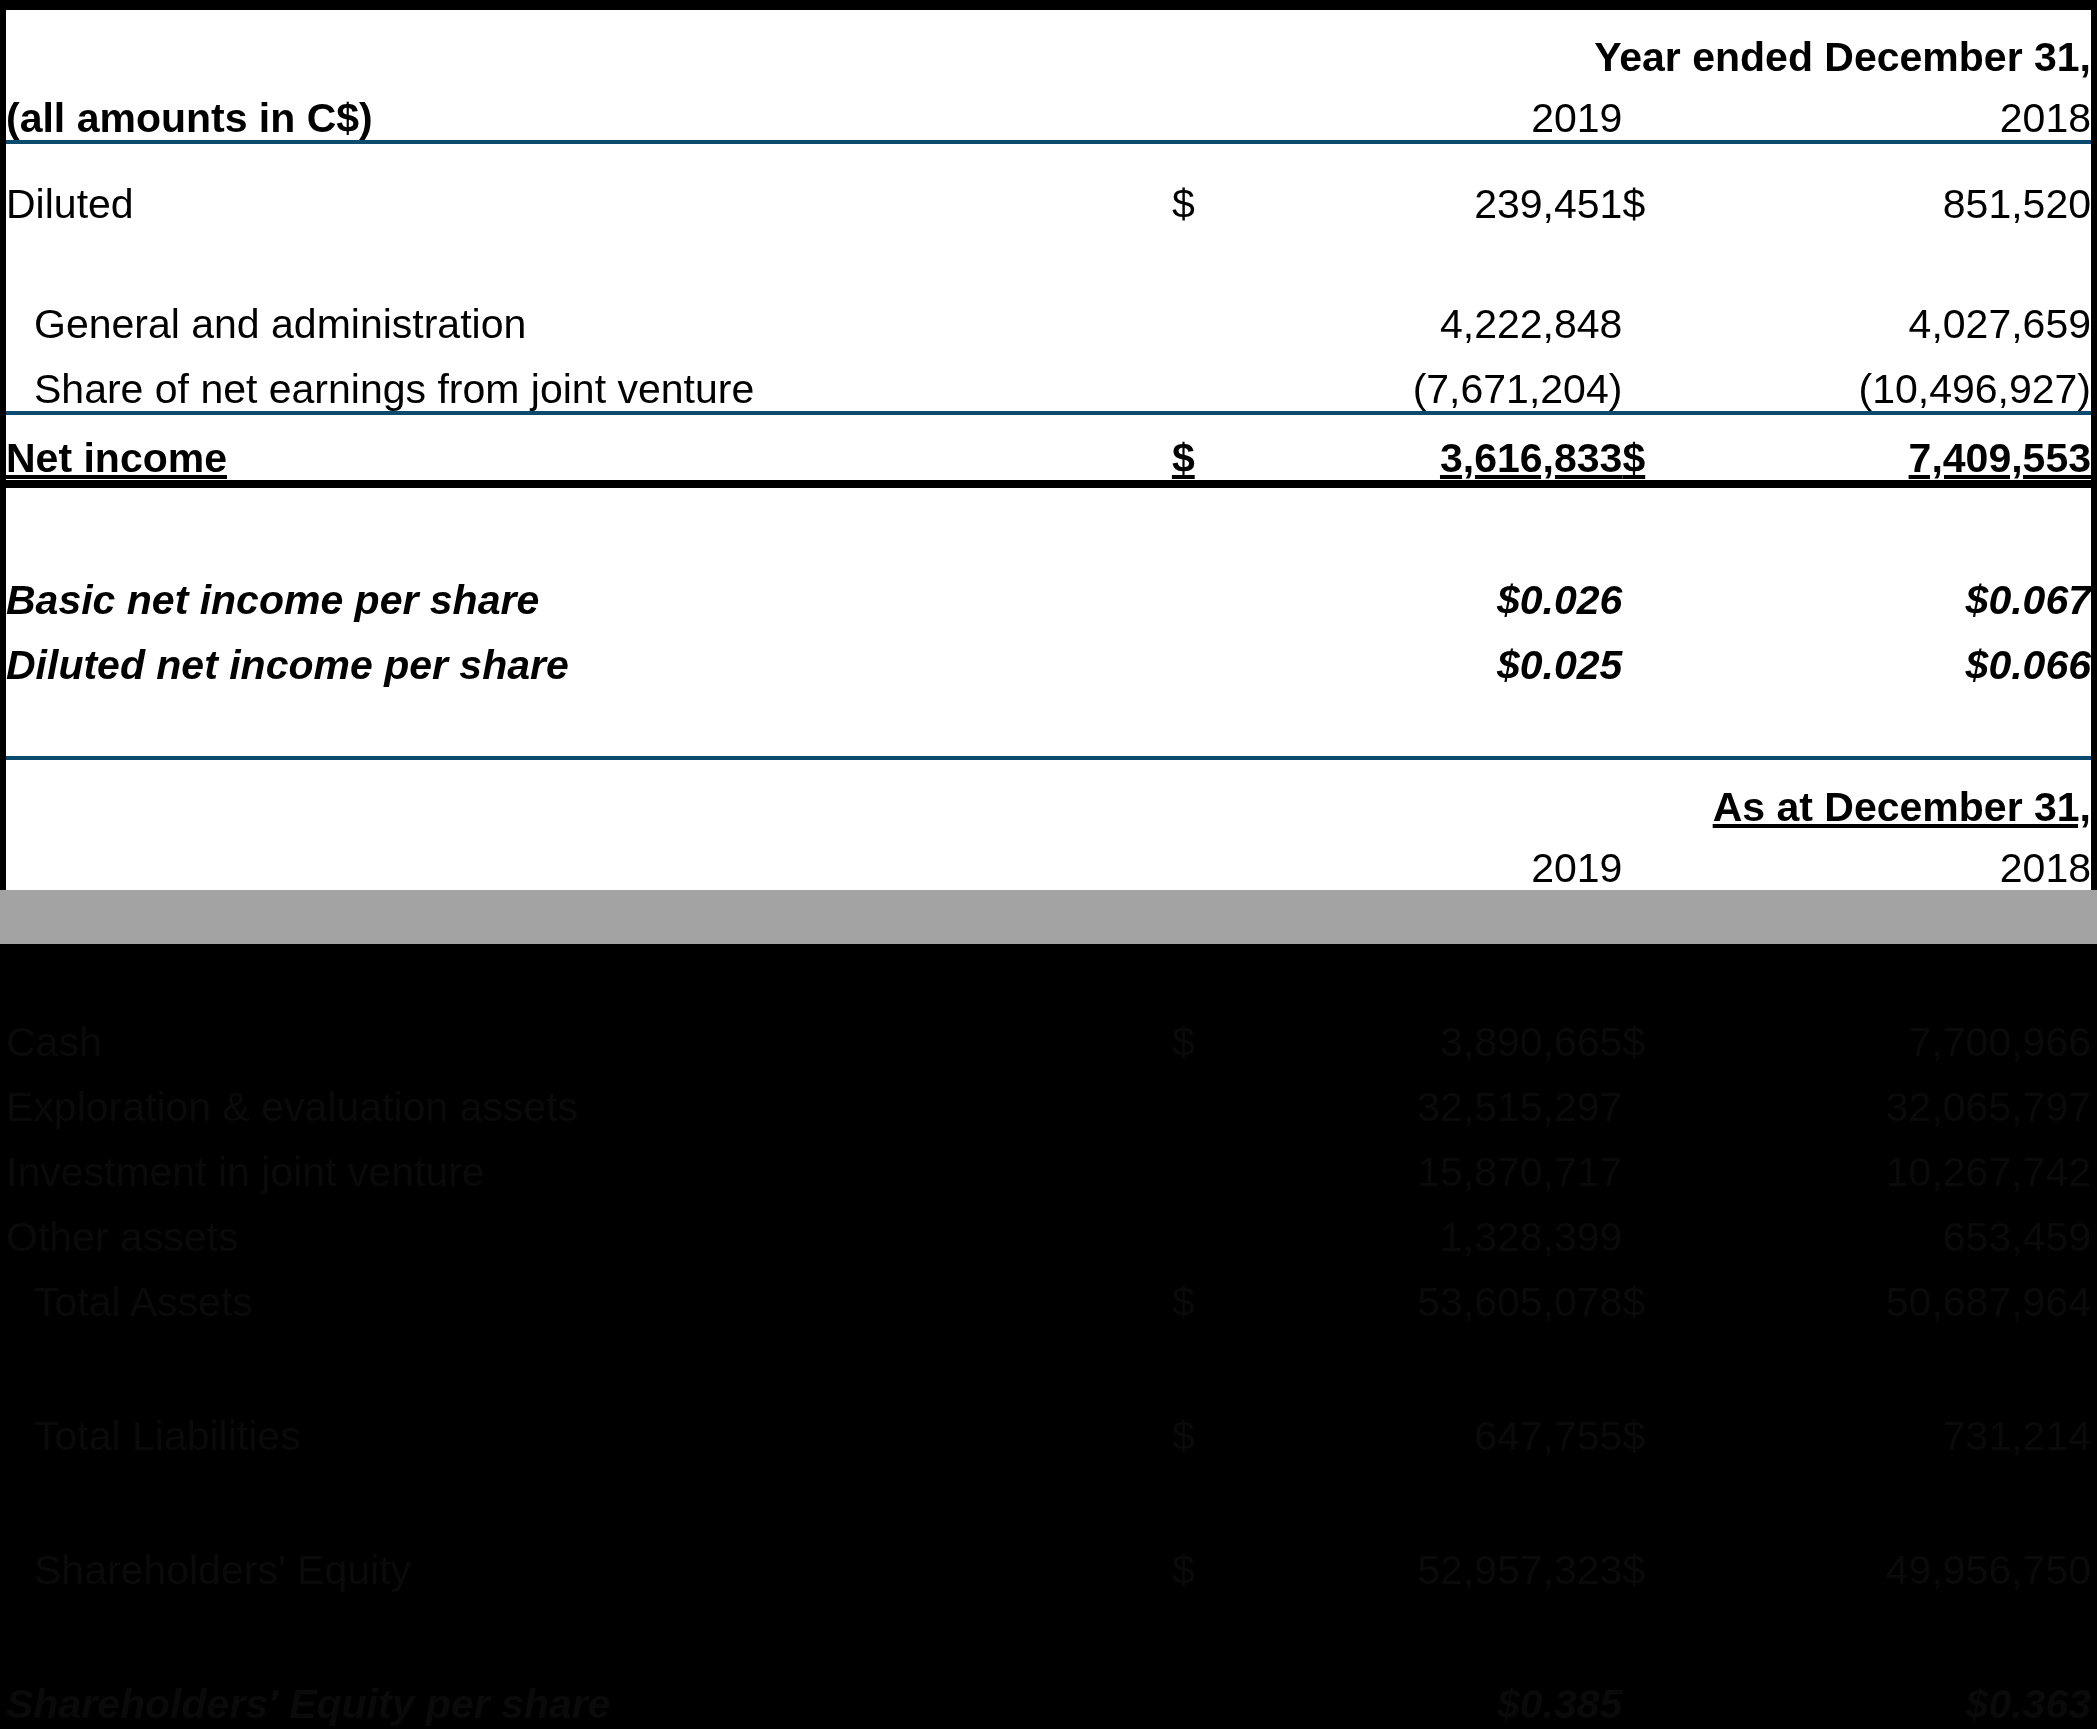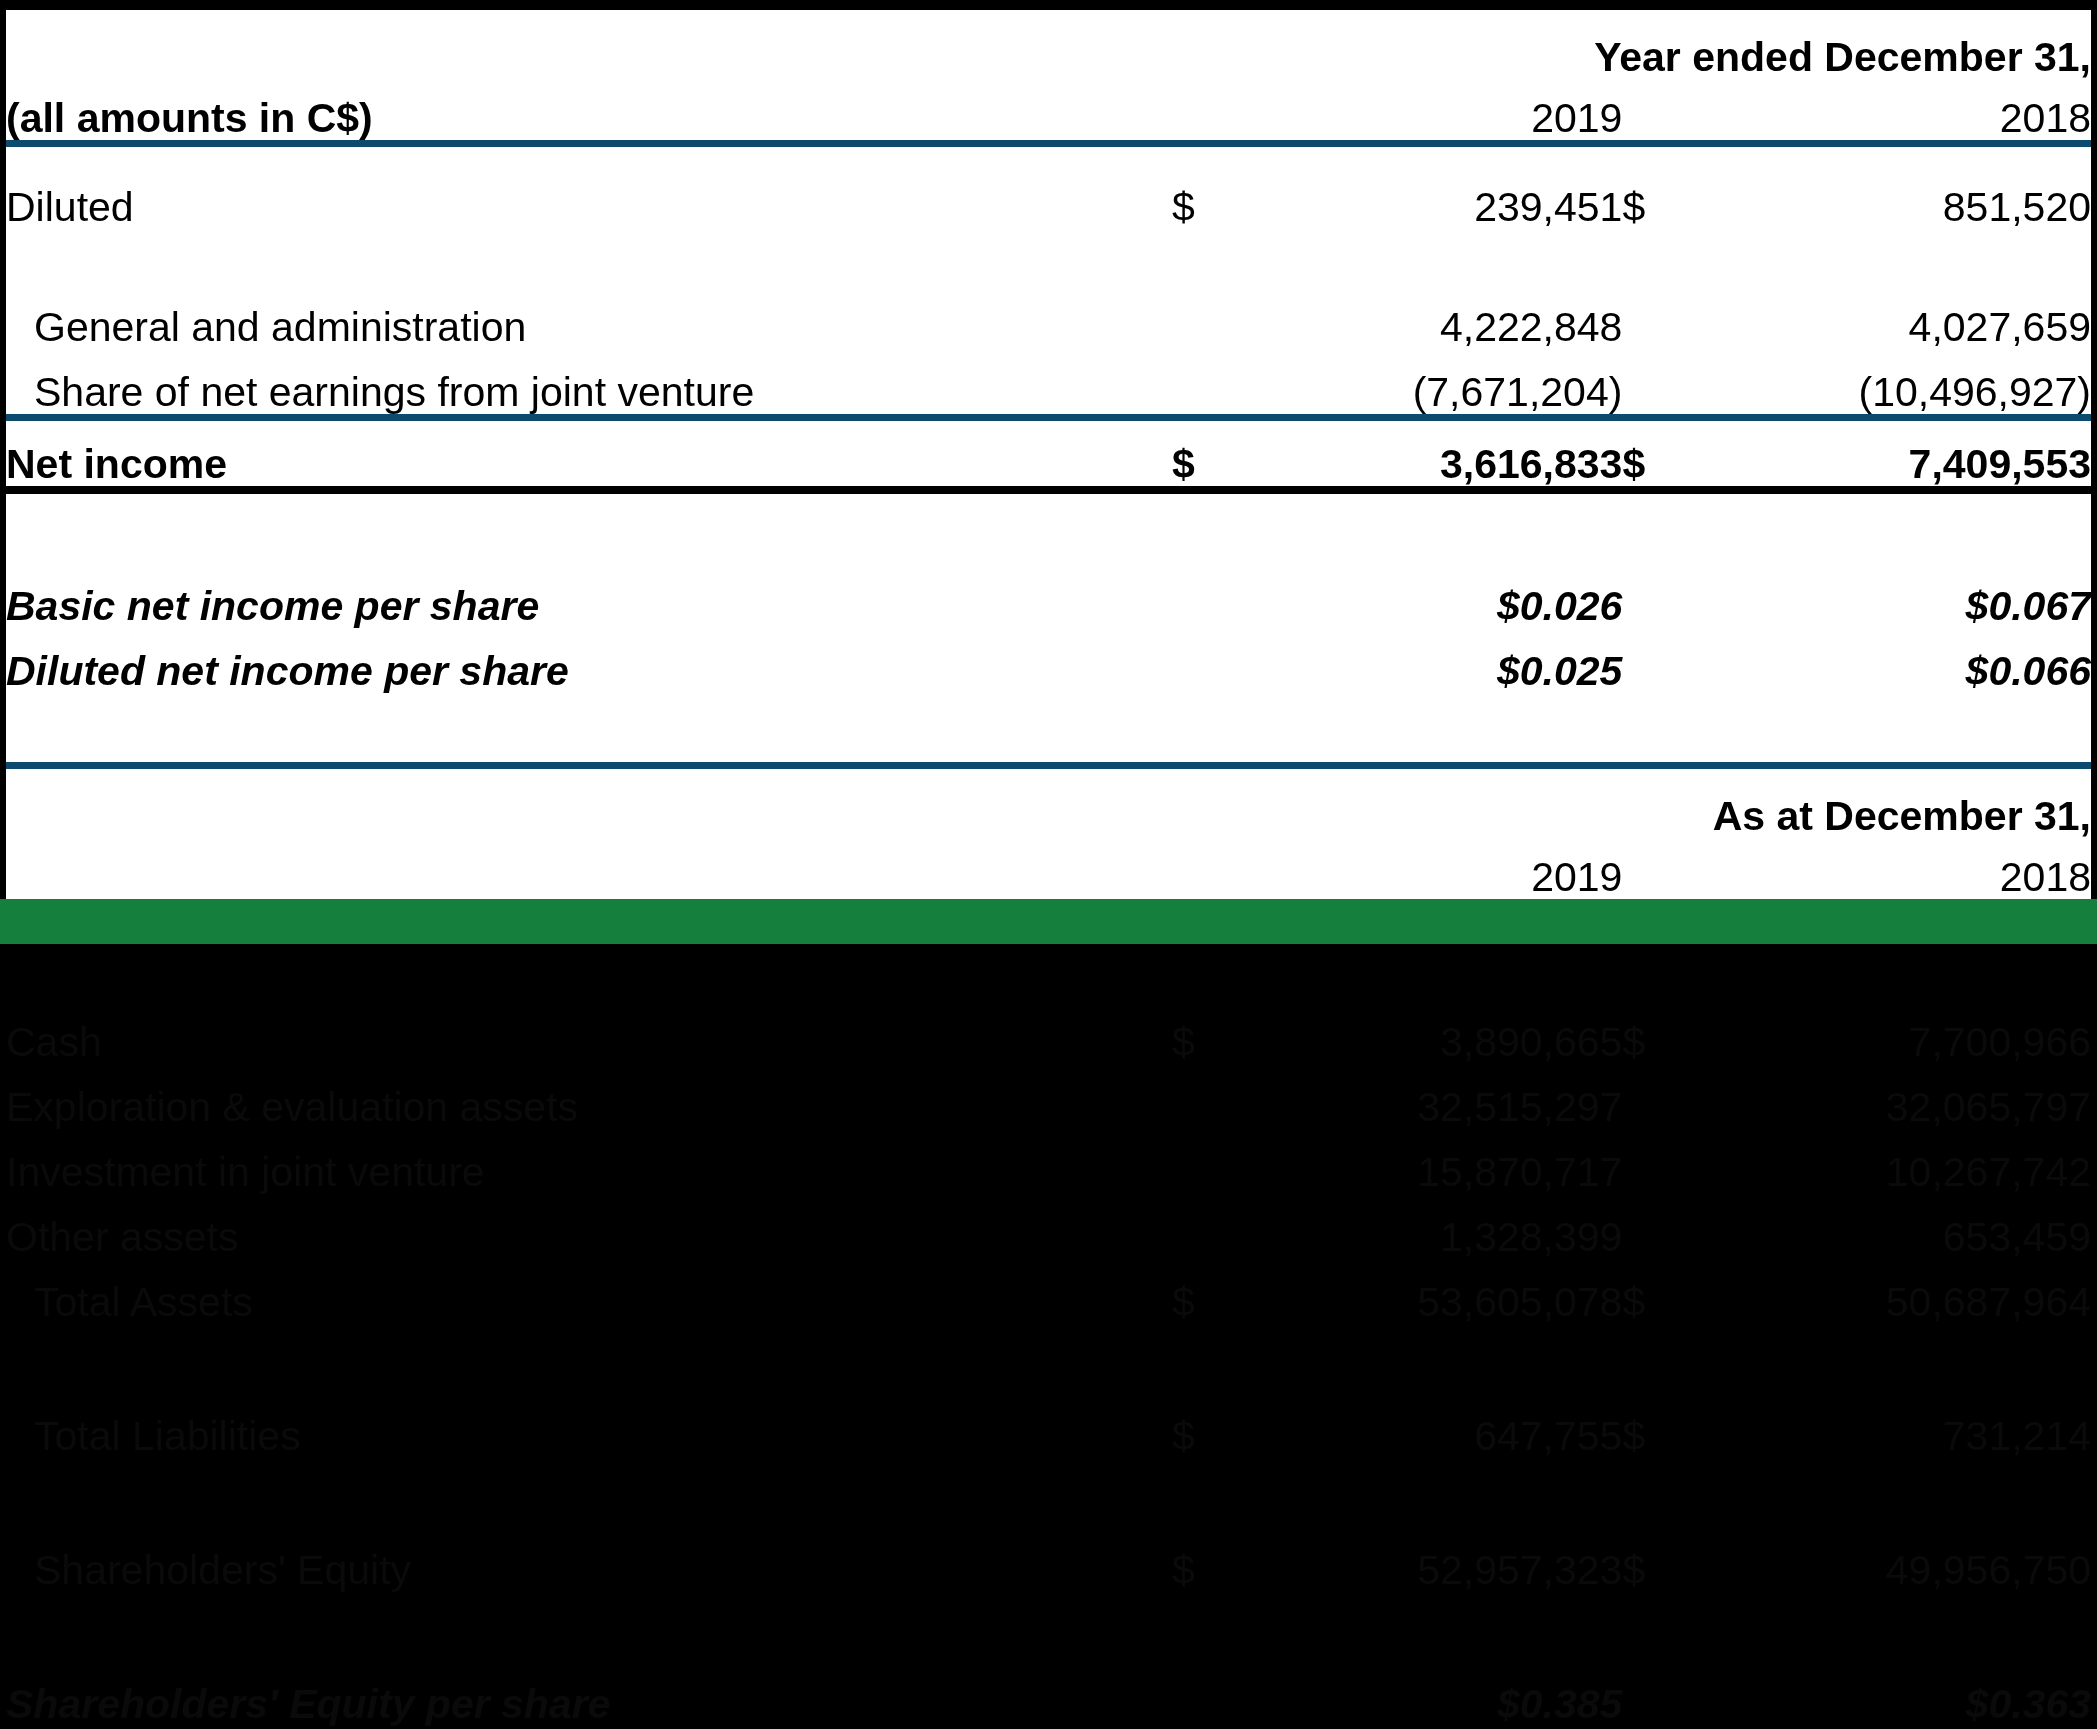--- a/index.html
+++ b/index.html
@@ -7,21 +7,21 @@
     padding: 0;
     background: #ffffff;
   }
   body {
     font-family: "Liberation Sans", sans-serif;
   }
   #page {
     position: relative;
     width: 2097px;
     height: 1730px;
-    background: #15803d;
+    background: #a3a3a3;
     overflow: hidden;
   }
 
   
   .sheet {
     position: absolute;
     left: 0;
     top: 0;
     width: 2097px;
     box-sizing: border-box;
@@ -67,21 +67,21 @@
   }
   .hdr-year {
     text-align: right;
     padding-right: 14.5px;
     font-weight: normal;
   }
 
   .r-head1 td { height: 69px; vertical-align: bottom; }
   .r-head2 td { height: 61px;  vertical-align: bottom; padding-bottom: 2.6px; }
 
-  .rule-top td    { border-top: 7px solid #0c4a6e; }
+  .rule-top td    { border-top: 4px solid #0c4a6e; text-decoration: underline; }
   .rule-bottom td { border-bottom: 8px solid #000; }
 
   .sp-xs td { height: 17px; }
   .sp-md td { height: 55px; }
   .sp-lg td { height: 69px; }
 
   .row td { height: 65px; }
 
   
   .dark-block {

